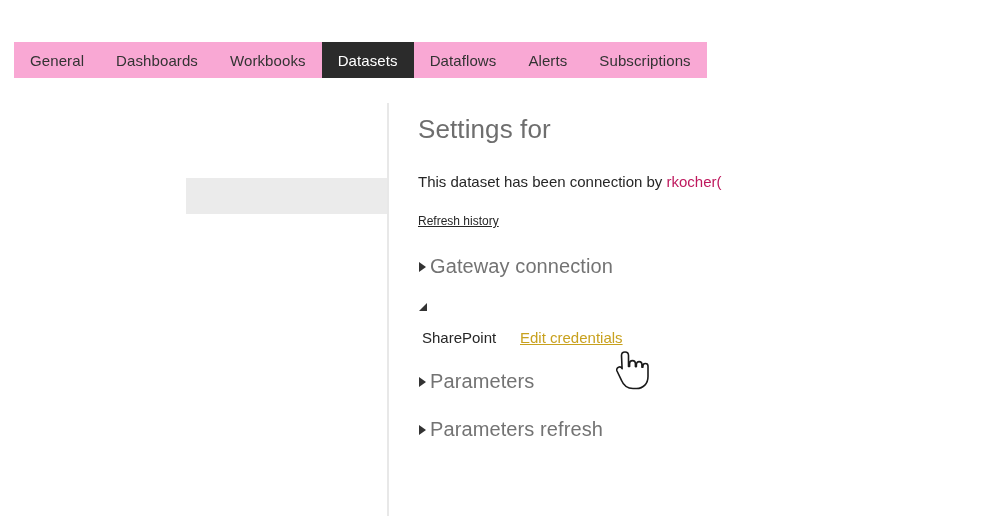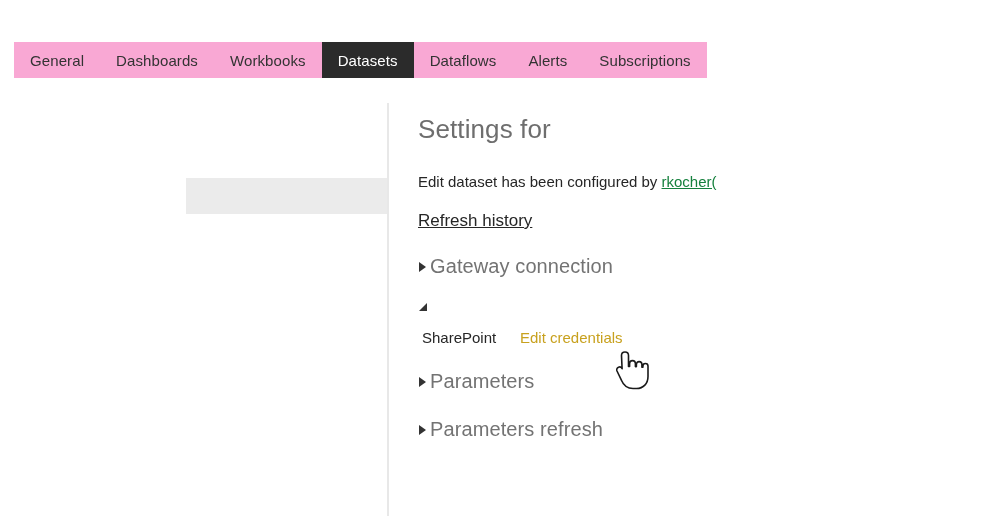--- a/index.html
+++ b/index.html
@@ -90,29 +90,28 @@
   }
 
   #configured-line {
     margin-top: 26px;
     font-size: 15px;
     color: #262626;
     white-space: nowrap;
     line-height: 20px;
   }
   #configured-by-link {
-    color: #15803d;
-    text-decoration: underline;
+    color: #be185d;
     cursor: pointer;
   }
 
   #refresh-history-link {
     display: inline-block;
     margin-top: 19px;
-    font-size: 17px;
+    font-size: 12px;
     color: #262626;
     text-decoration: underline;
     cursor: pointer;
     line-height: 20px;
   }
 
   .section {
     margin-top: 22px;
   }
   .section-header {
@@ -146,20 +145,21 @@
     align-items: baseline;
   }
   #datasource-name {
     font-size: 15px;
     color: #262626;
     width: 98px;
   }
   #edit-credentials-link {
     font-size: 15px;
     color: #c8a11e;
+    text-decoration: underline;
     cursor: pointer;
   }
 
   
   #mouse-cursor {
     position: absolute;
     left: 612px;
     top: 349px;
     width: 40px;
     height: 44px;
@@ -182,21 +182,21 @@
 <div id="left-pane">
   <div id="dataset-selected-row"></div>
 </div>
 
 <div id="pane-divider"></div>
 
 <div id="settings-pane">
 
   <h1 id="settings-title">Settings for</h1>
 
-  <div id="configured-line"><span>Edit dataset has been configured by </span><span id="configured-by-link">rkocher(</span></div>
+  <div id="configured-line"><span>This dataset has been connection by </span><span id="configured-by-link">rkocher(</span></div>
 
   <div><a id="refresh-history-link">Refresh history</a></div>
 
   <div class="section">
     <div class="section-header">
       <span class="tri">
         <svg width="10" height="12" viewBox="0 0 10 12">
             <polygon points="1,1 8,6 1,11" fill="#333333"></polygon>
           </svg>
       </span>

